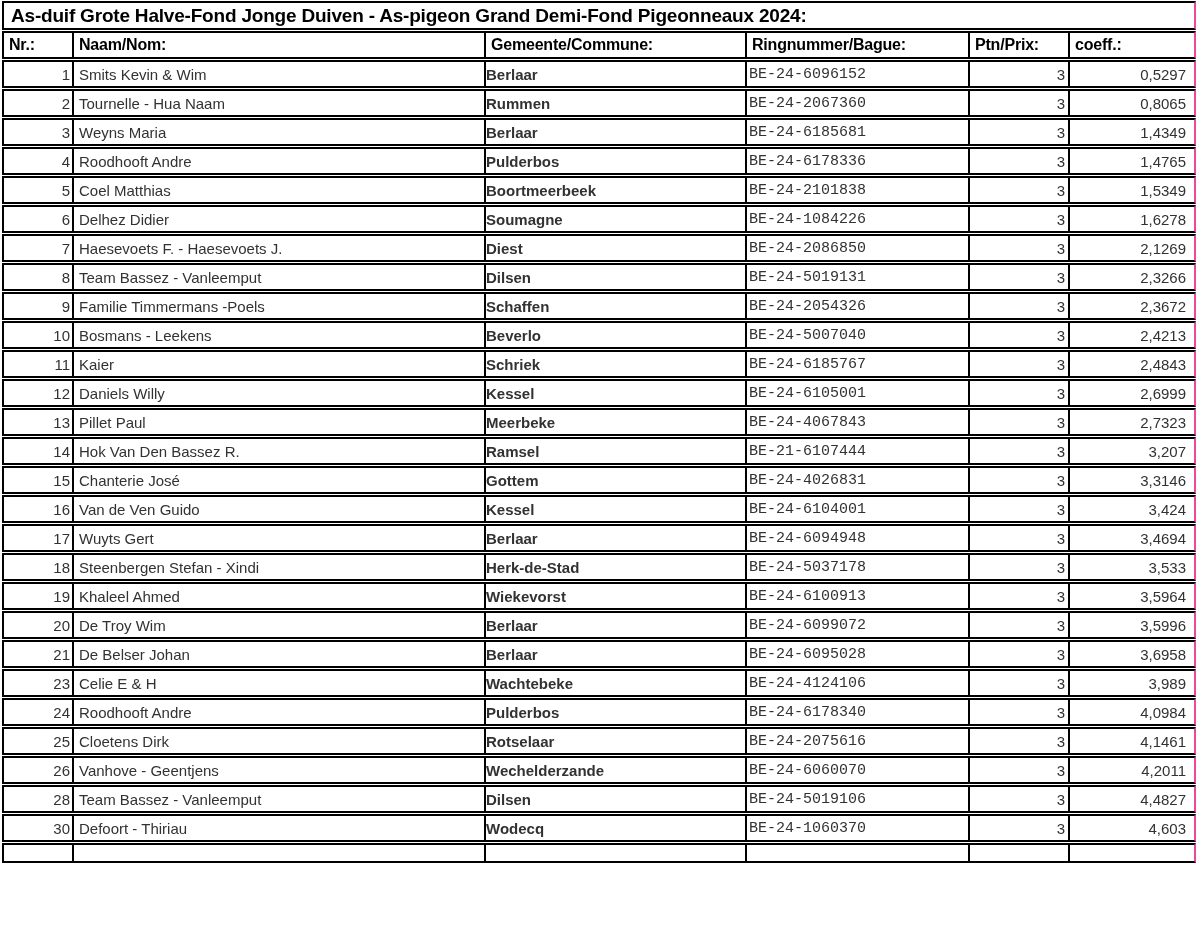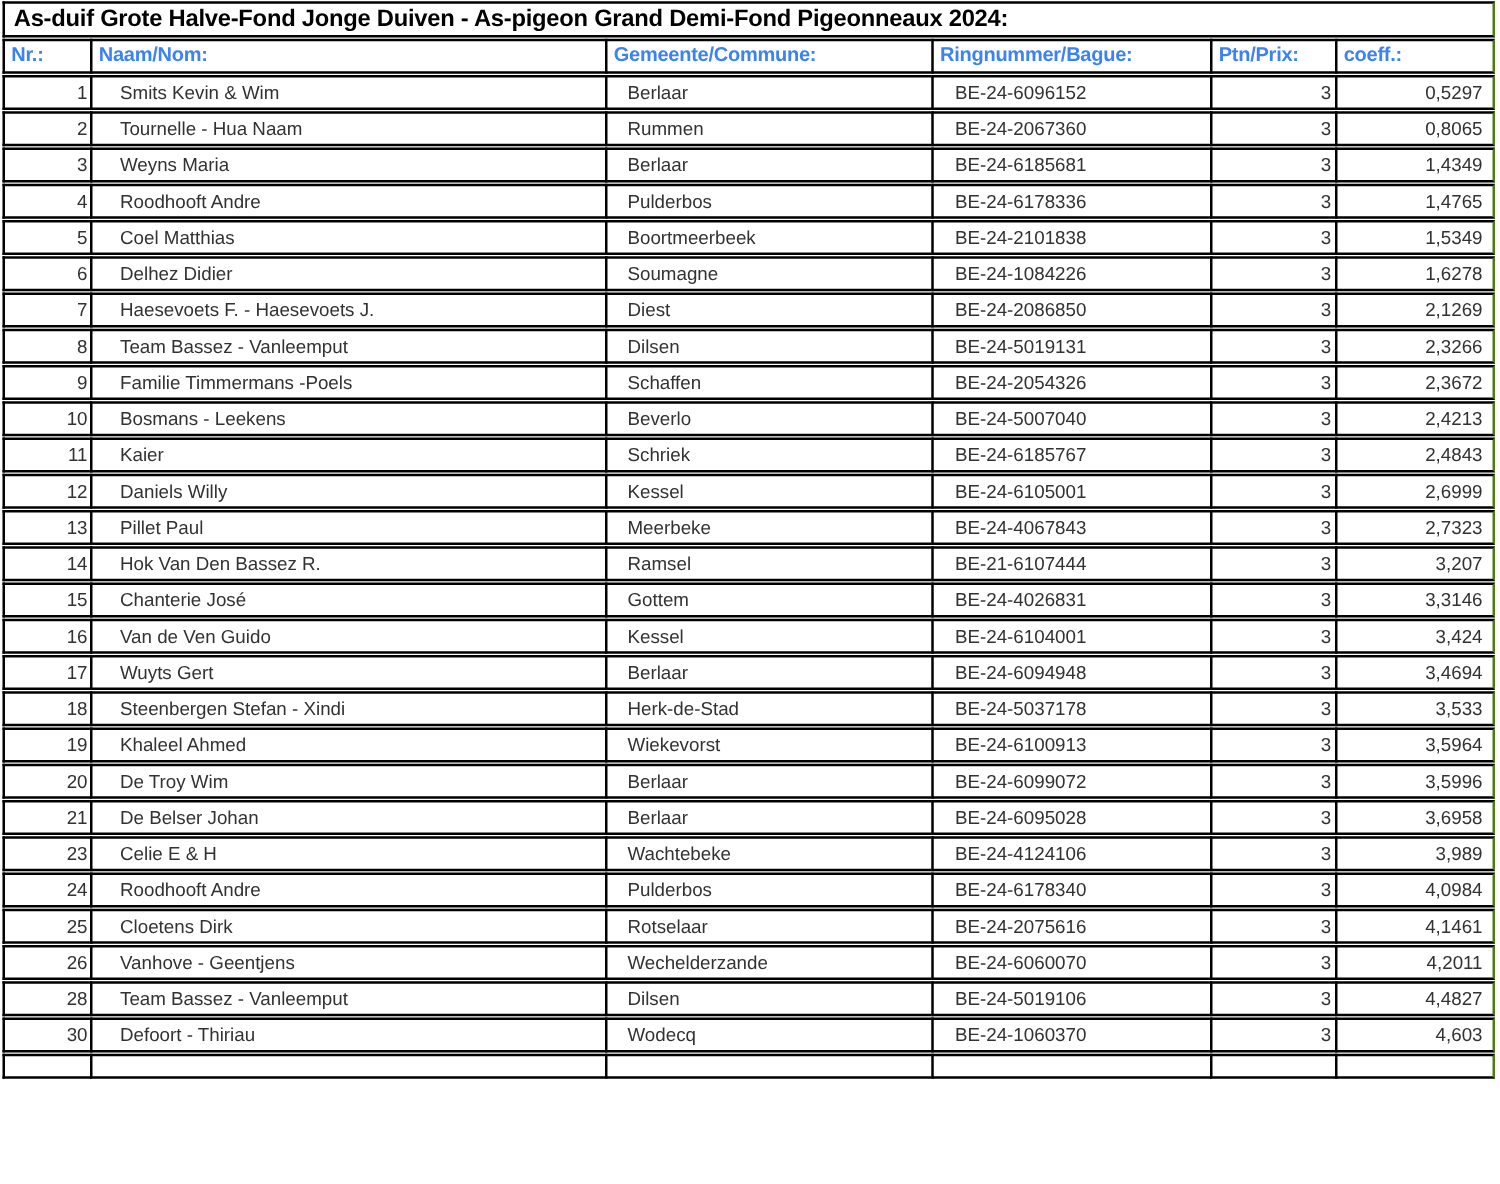--- a/index.html
+++ b/index.html
@@ -35,47 +35,47 @@
     overflow: hidden;
     white-space: nowrap;
     border-top: 2px solid #000;
     border-bottom: 2px solid #000;
     border-left: 2px solid #000;
     padding: 0;
     font-size: 15px;
     color: #323232;
     vertical-align: middle;
   }
-  tr td:last-child, tr th:last-child { border-right: 2px solid #4d7c0f; }
+  tr td:last-child, tr th:last-child { border-right: 2px solid #ec4899; }
 
   td.title-cell {
     height: 29px;
     border-right: 2px solid #000;
     font-size: 19px;
     font-weight: bold;
     color: #000;
     padding-left: 7px;
     letter-spacing: -0.2px;
   }
   th {
     height: 28px;
     text-align: left;
     font-size: 16px;
     font-weight: bold;
-    color: #3b82f6;
+    color: #000000;
     padding-left: 5px;
     letter-spacing: -0.2px;
   }
   tbody td { height: 28px; }
   td.align-right { text-align: right; }
   td.align-left  { text-align: left;  }
   td.cell-nr     { padding-right: 2px; }
-  td.cell-name   { padding-left: 22px;  }
-  td.cell-commune{ padding-left: 16px;  }
-  td.cell-ring   { padding-left: 17px;  }
+  td.cell-name   { padding-left: 5px;  }
+  td.cell-commune{ padding-left: 0; font-weight: bold;  }
+  td.cell-ring   { padding-left: 2px; font-family: Liberation Mono, monospace;  }
   td.cell-ptn    { padding-right: 3px; }
   td.cell-coeff  { padding-right: 8px; }
   tr.partial td  { height: 20px; border-bottom: 2px solid #000; }
 </style>
 </head>
 <body>
 
 <div class="sheet">
   <table class="results">
     <colgroup>

